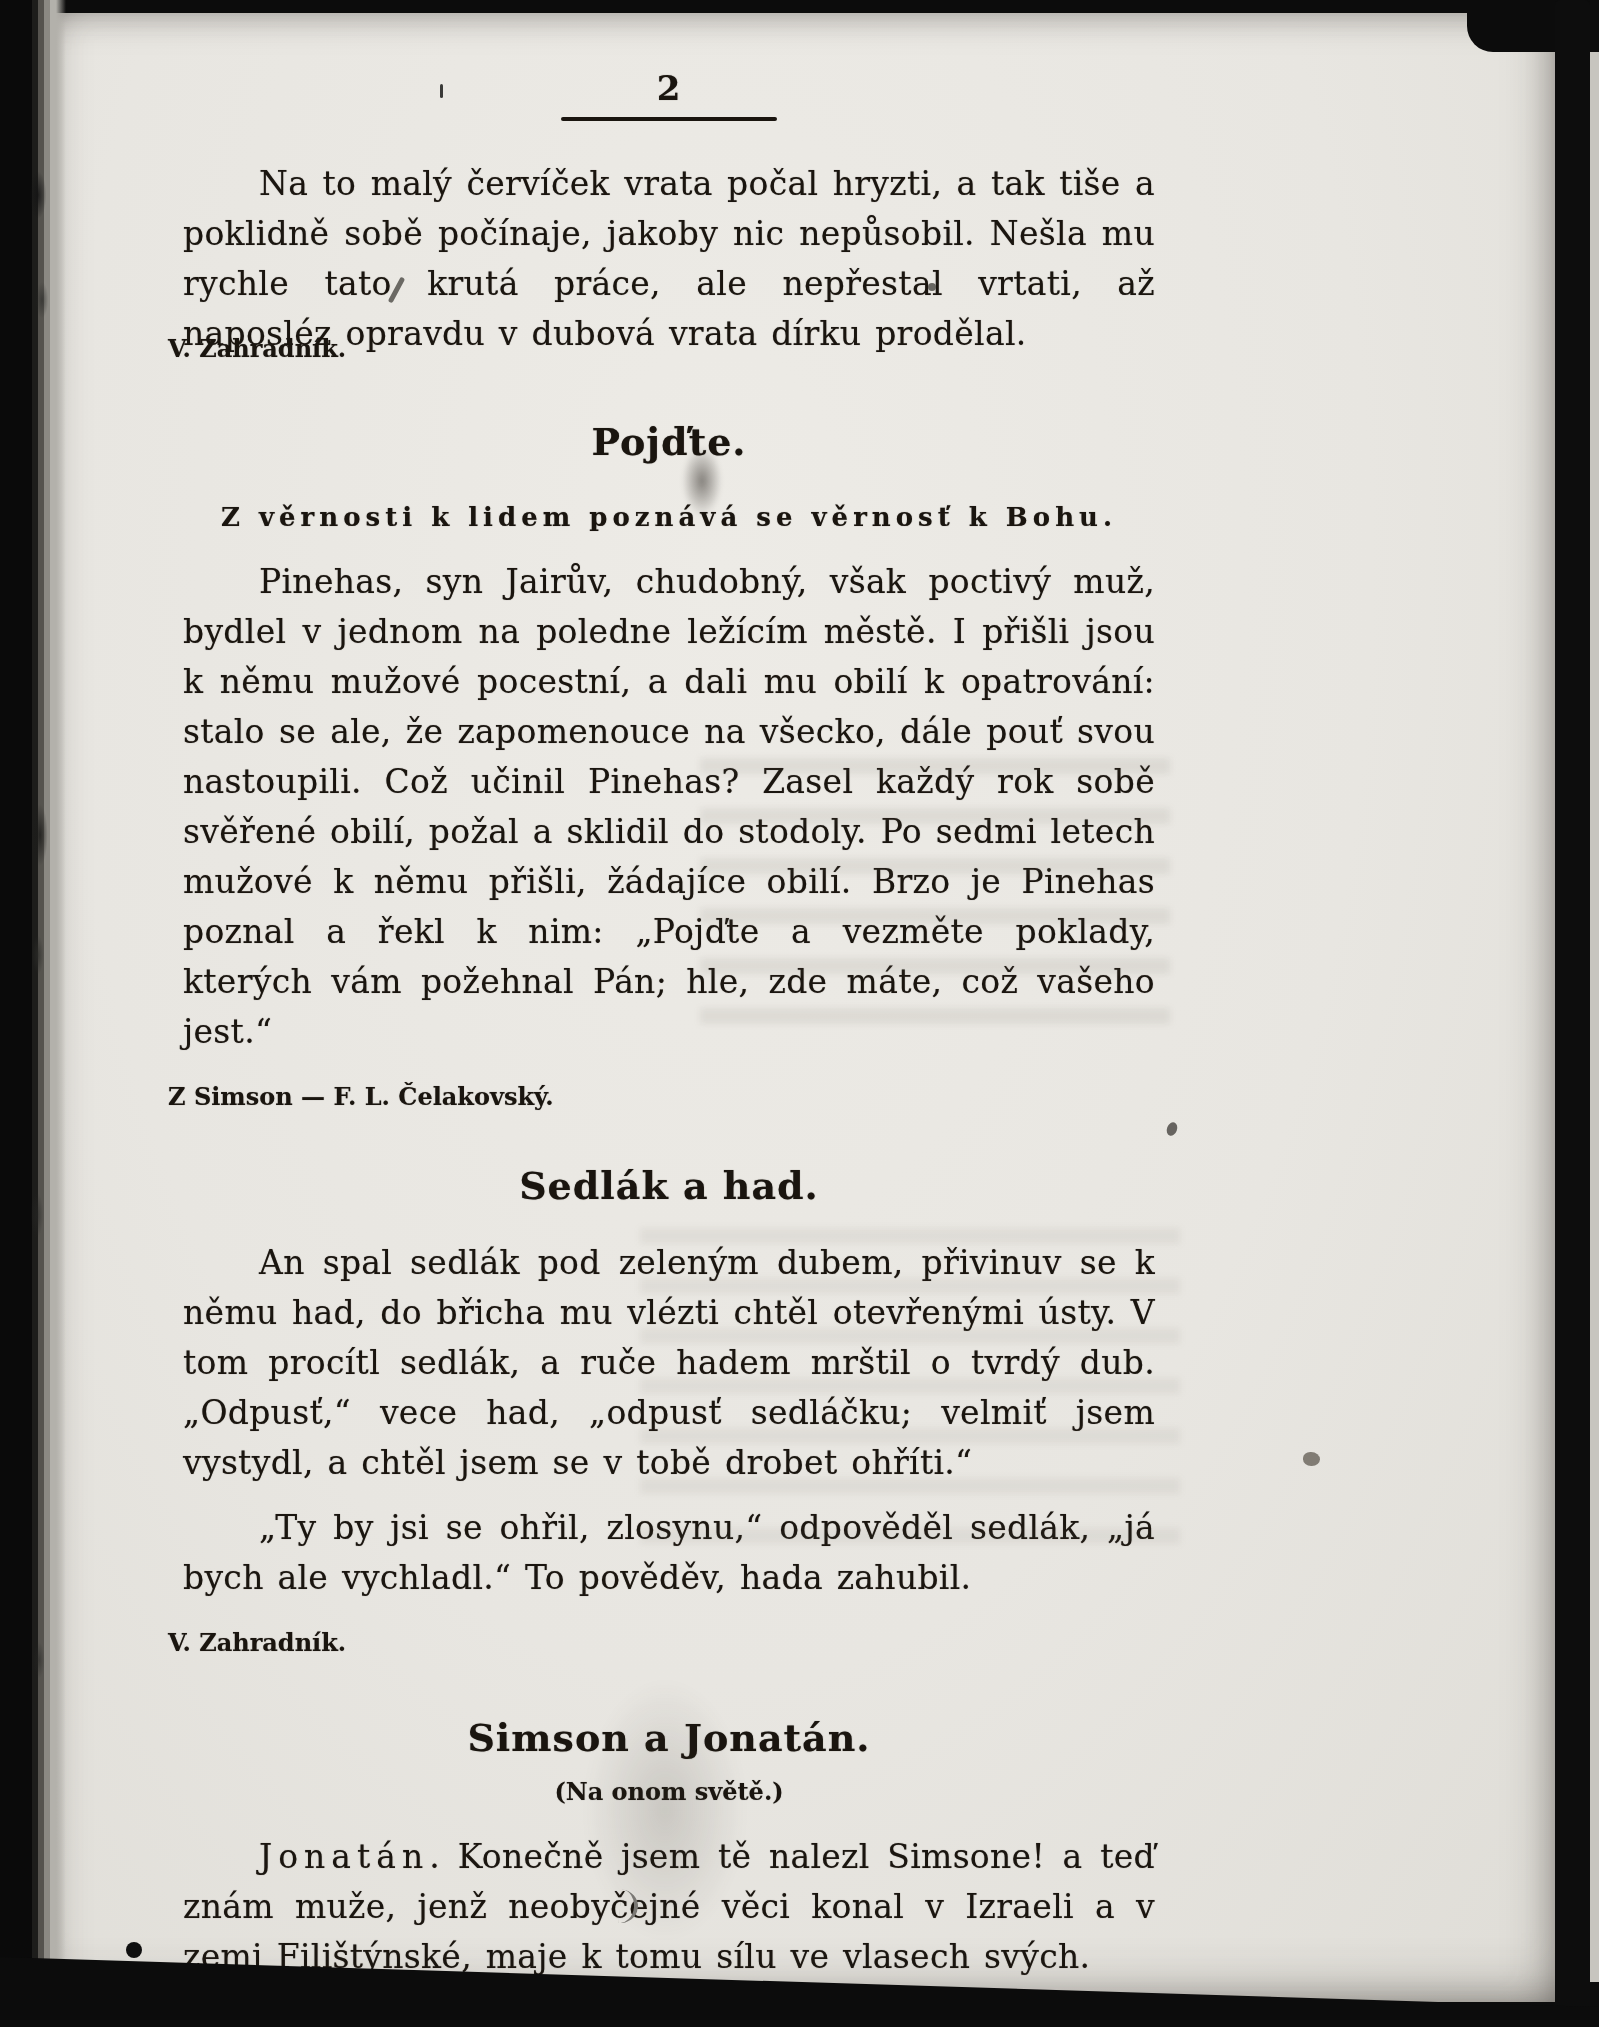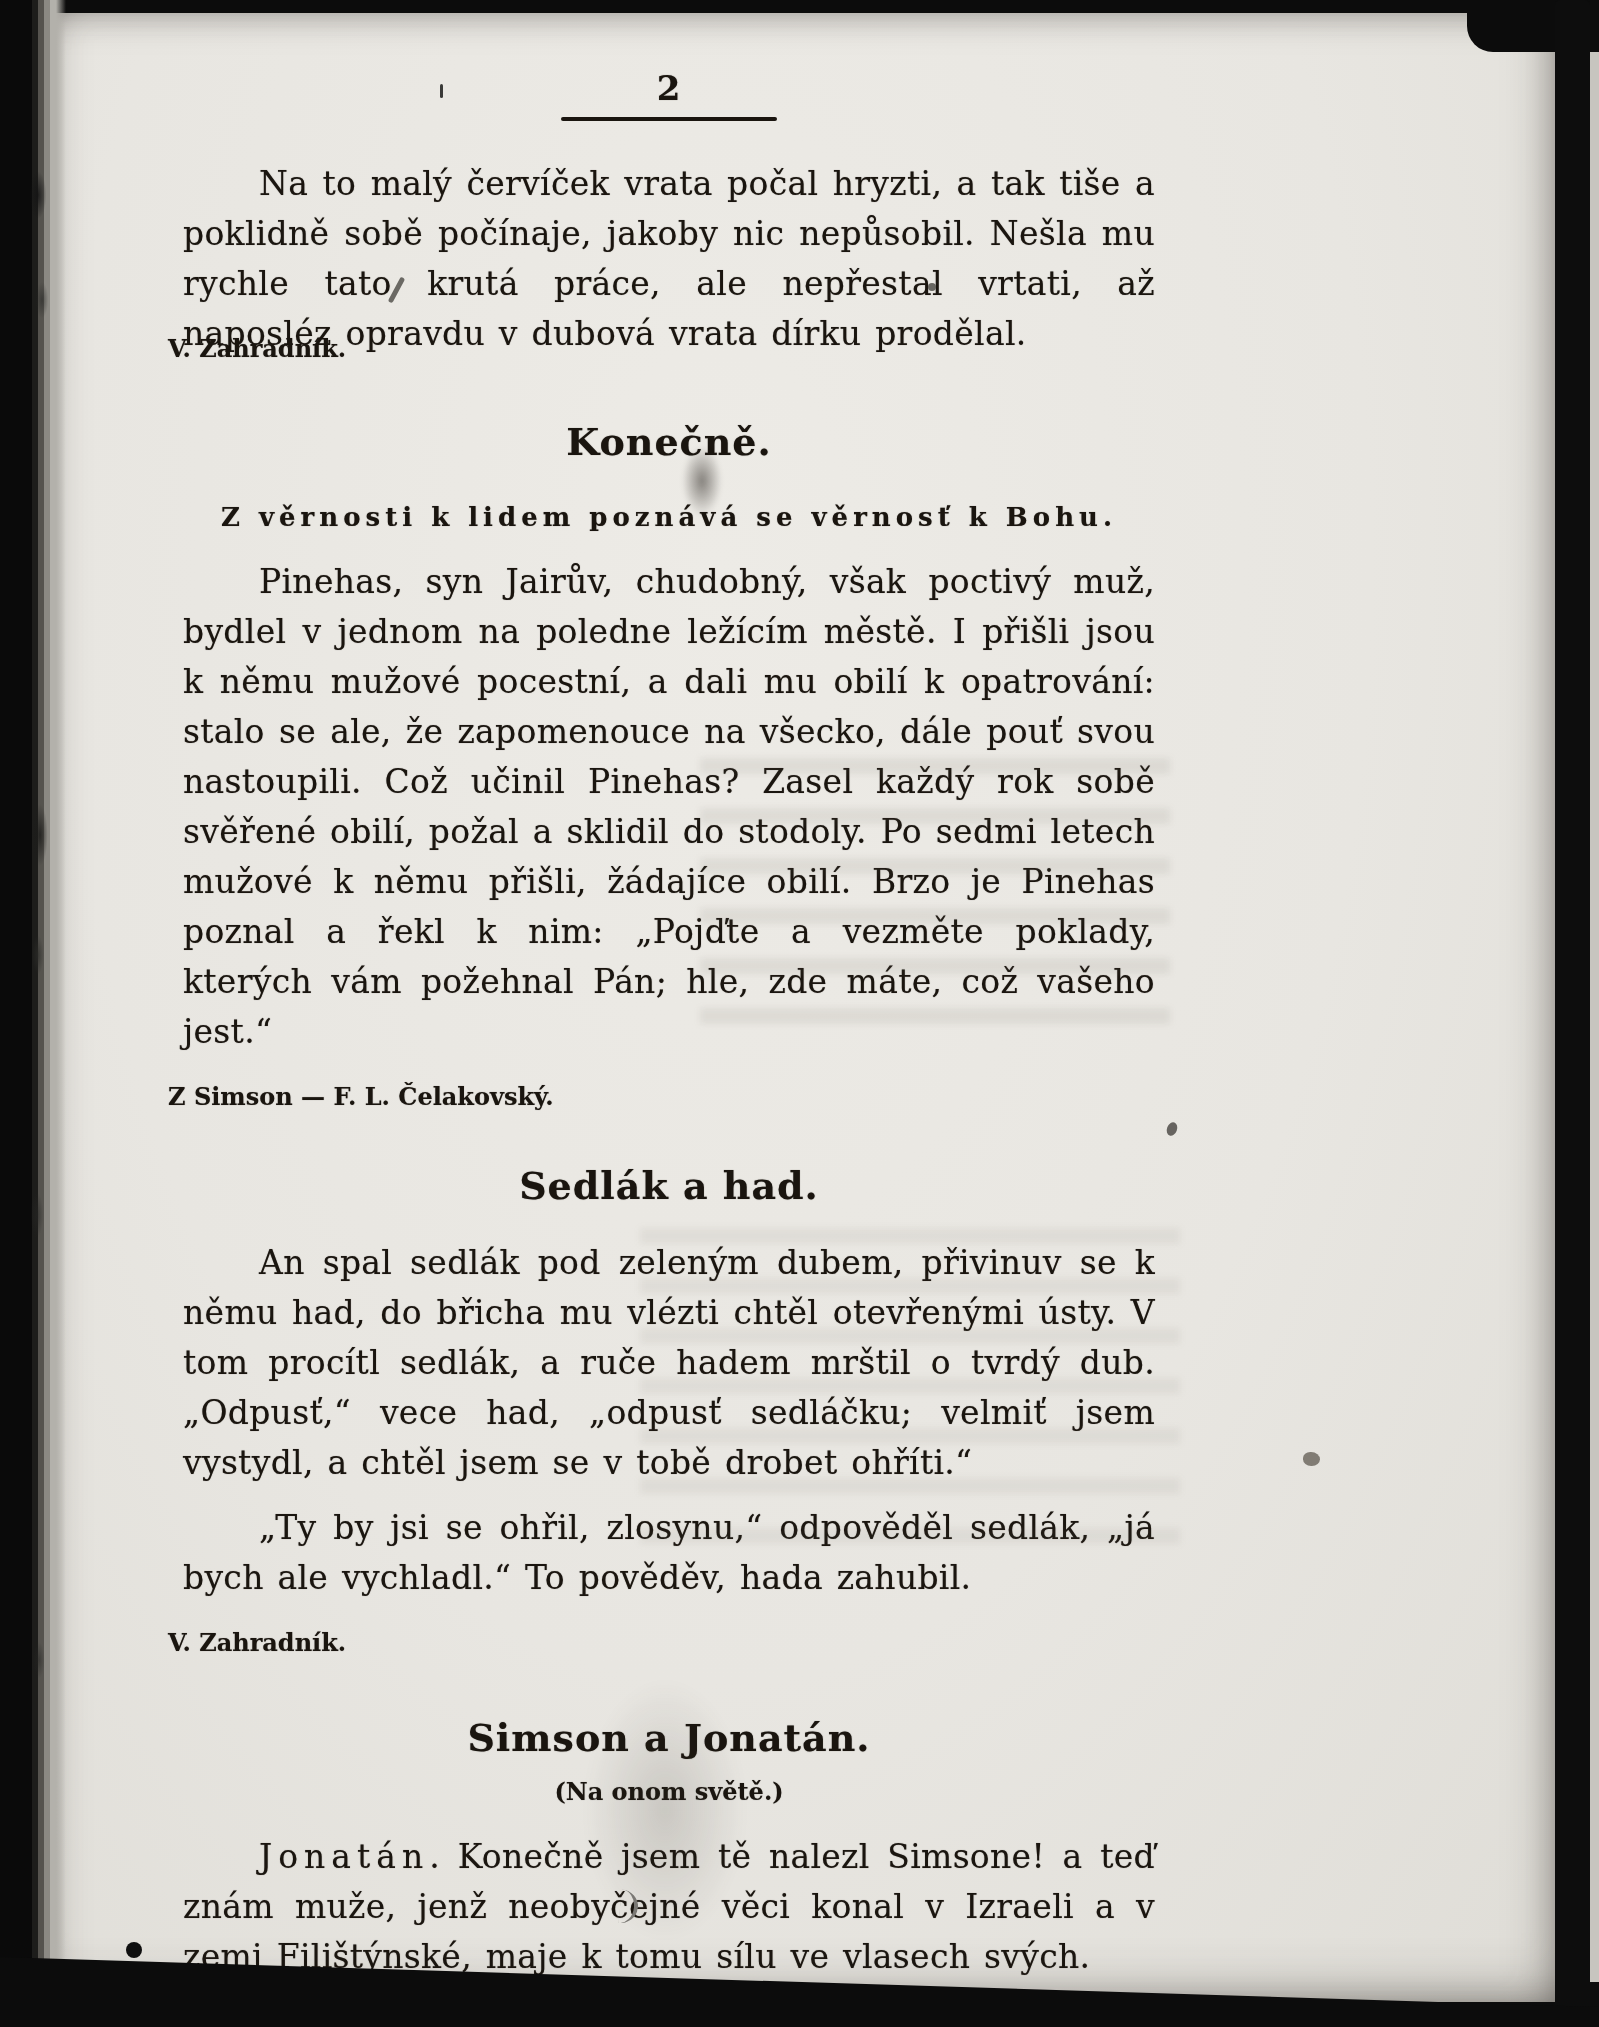--- a/index.html
+++ b/index.html
@@ -128,21 +128,21 @@
         <div class="page-number">2</div>
         <div class="rule"></div>
       </header>
 
       <section id="intro">
         <p class="body indent">Na to malý červíček vrata počal hryzti, a tak tiše a poklidně sobě počínaje, jakoby nic nepůsobil. Nešla mu rychle tato krutá práce, ale nepřestal vrtati, až naposléz opravdu v dubová vrata dírku prodělal.</p>
         <p class="attribution overlap">V. Zahradník.</p>
       </section>
 
       <section id="vernost">
-        <h2 class="story-title">Konečně.</h2>
+        <h2 class="story-title">Pojďte.</h2>
         <p class="lead">Z věrnosti k lidem poznává se věrnosť k Bohu.</p>
         <p class="body indent">Pinehas, syn Jairův, chudobný, však poctivý muž, bydlel v jednom na poledne ležícím městě. I přišli jsou k němu mužové pocestní, a dali mu obilí k opatrování: stalo se ale, že zapomenouce na všecko, dále pouť svou nastoupili. Což učinil Pinehas? Zasel každý rok sobě svěřené obilí, požal a sklidil do stodoly. Po sedmi letech mužové k němu přišli, žádajíce obilí. Brzo je Pinehas poznal a řekl k nim: „Pojďte a vezměte poklady, kterých vám požehnal Pán; hle, zde máte, což vašeho jest.“</p>
         <p class="attribution">Z Simson — F. L. Čelakovský.</p>
       </section>
 
       <section id="sedlak">
         <h2 class="story-title">Sedlák a had.</h2>
         <p class="body indent">An spal sedlák pod zeleným dubem, přivinuv se k němu had, do břicha mu vlézti chtěl otevřenými ústy. V tom procítl sedlák, a ruče hadem mrštil o tvrdý dub. „Odpusť,“ vece had, „odpusť sedláčku; velmiť jsem vystydl, a chtěl jsem se v tobě drobet ohříti.“</p>
         <p class="body indent">„Ty by jsi se ohřil, zlosynu,“ odpověděl sedlák, „já bych ale vychladl.“ To pověděv, hada zahubil.</p>
         <p class="attribution">V. Zahradník.</p>

